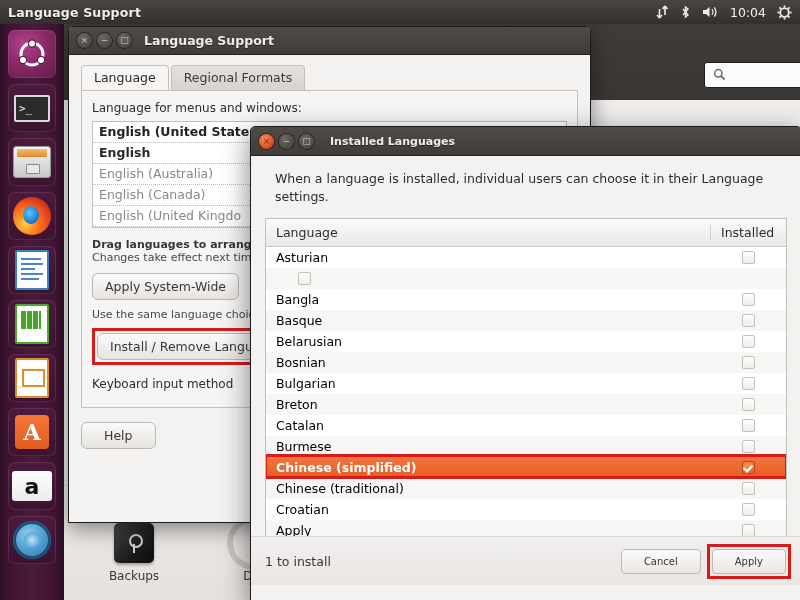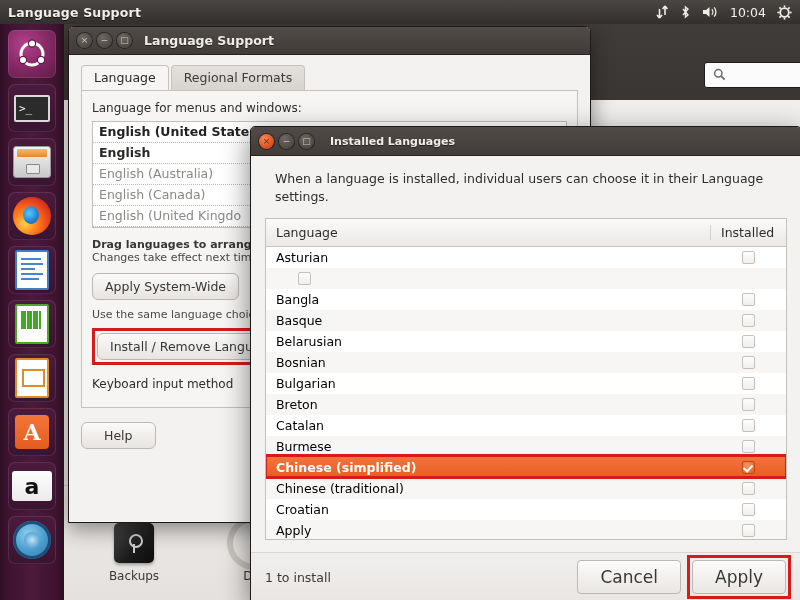--- a/index.html
+++ b/index.html
@@ -302,29 +302,29 @@
     content:"";position:absolute;left:2px;top:1px;width:4px;height:7px;
     border:solid #fff;border-width:0 2px 2px 0;transform:rotate(42deg);
   }
   .sel-highlight {
     position:absolute; left:-2px; right:-2px;
     border:3px solid #d61b1b;
     box-sizing:border-box;
     pointer-events:none;
   }
   .dlg-footer {
-    position:absolute; left:0; bottom:0; width:100%; height:48px;
+    position:absolute; left:0; bottom:16px; width:100%; height:48px;
     display:flex; align-items:center;
     background: linear-gradient(to bottom,#f1efee,#e9e6e4);
     border-top:1px solid #dad6d3;
   }
   .footer-status { font-size:12.5px; color:#3a3836; margin-left:14px; }
   .footer-btns { margin-left:auto; display:flex; align-items:center; gap:6px; padding-right:10px; }
   .dbtn {
-    font-size:17px; color:#3a3836;
+    font-size:10px; color:#3a3836;
     padding:6px 22px;
     background:linear-gradient(to bottom,#fcfbfb,#e9e6e3);
     border:1px solid #bdb8b4; border-radius:4px;text-align:right;
   }
   .dbtn-wrap-red { border:3px solid #d61b1b; padding:2px; }
 </style>
 </head>
 <body>
 
 <div id="screen">

